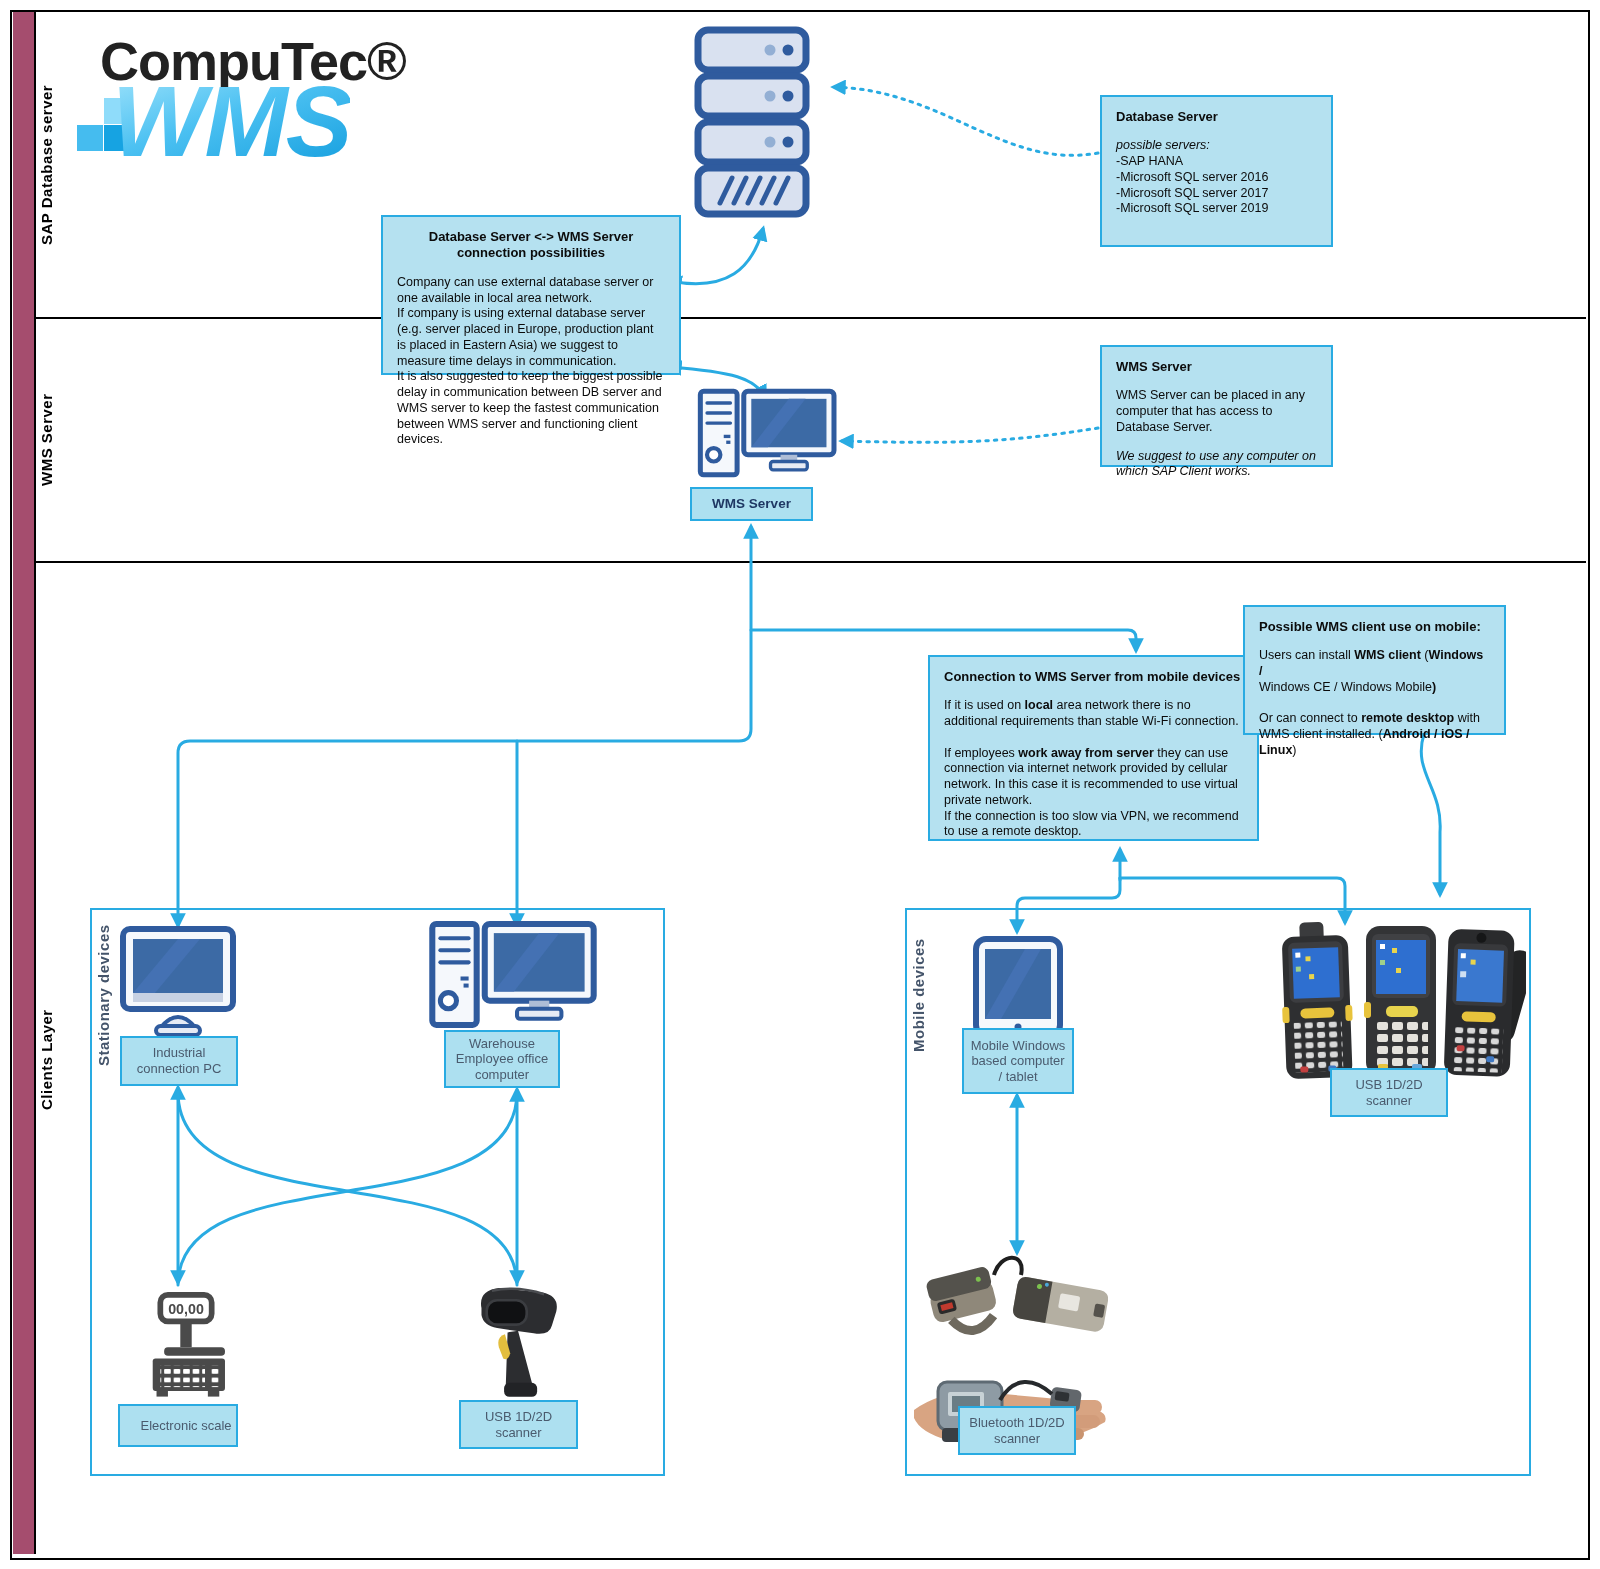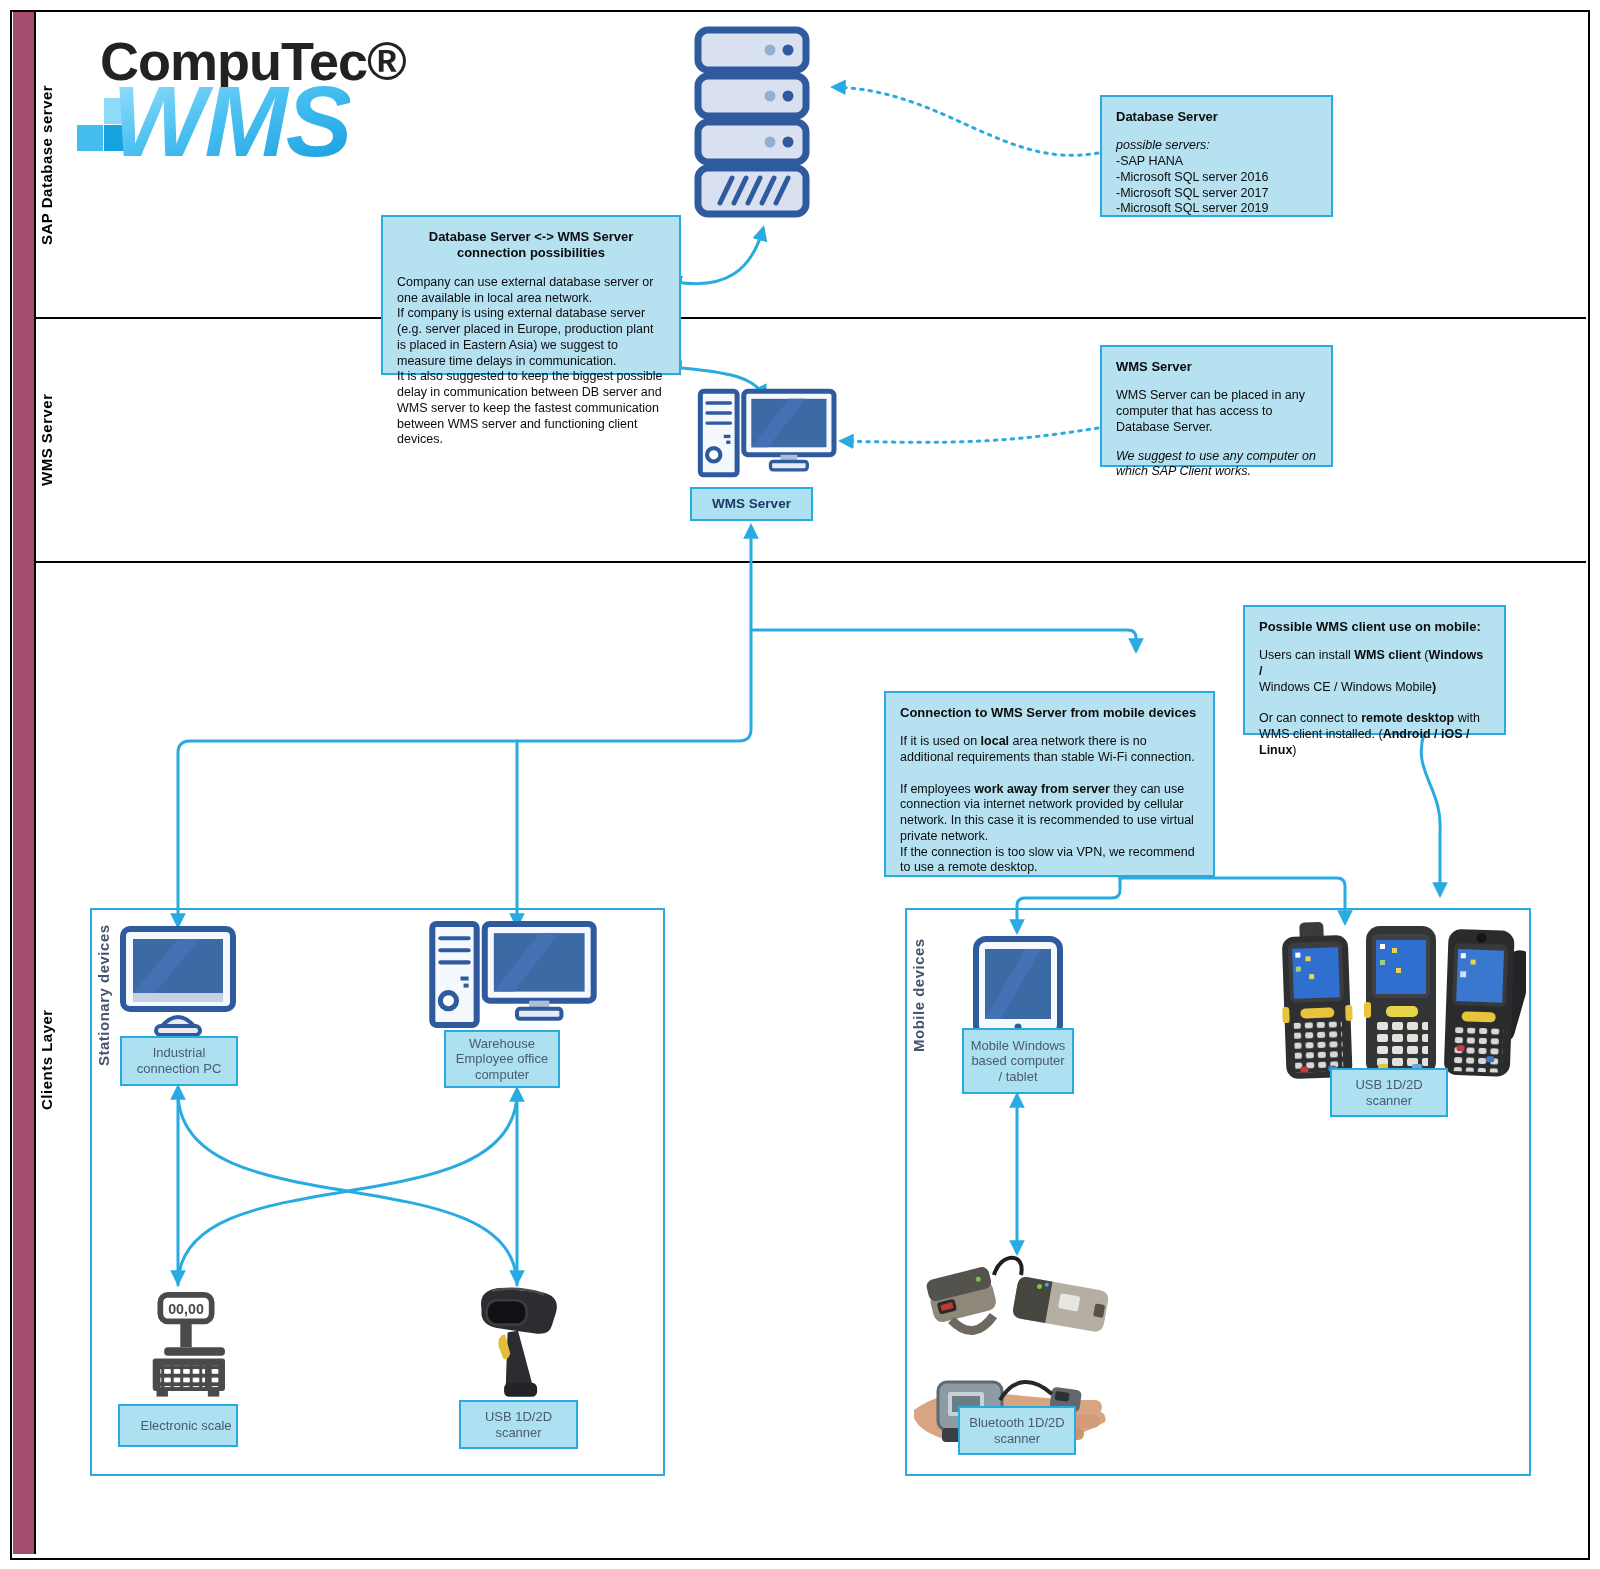--- a/index.html
+++ b/index.html
@@ -111,21 +111,21 @@
     </g>
     <g stroke="#2F5B9E" stroke-width="5" stroke-linecap="round">
       <line x1="27" y1="177" x2="39" y2="152"></line>
         <line x1="41" y1="177" x2="53" y2="152"></line>
       <line x1="55" y1="177" x2="67" y2="152"></line>
         <line x1="69" y1="177" x2="81" y2="152"></line>
       <line x1="83" y1="177" x2="95" y2="152"></line>
     </g>
   </svg>
 
-  <div class="info" style="left:1100px;top:95px;width:233px;height:122px;">
+  <div class="info" style="left:1100px;top:95px;width:233px;height:152px;">
     <div class="title">Database Server</div>
     <div class="intro">possible servers:</div>
     <div>-SAP HANA<br>-Microsoft SQL server 2016<br>-Microsoft SQL server 2017<br>-Microsoft SQL server 2019</div>
   </div>
 
   <div class="info center-title" style="left:381px;top:215px;width:300px;height:160px;">
     <div class="title">Database Server &lt;-&gt; WMS Server connection possibilities</div>
     <div>Company can use external database server or one available in local area network.<br>If company is using external database server (e.g. server placed in Europe, production plant is placed in Eastern Asia) we suggest to measure time delays in communication.<br>It is also suggested to keep the biggest possible delay in communication between DB server and WMS server to keep the fastest communication between WMS server and functioning client devices.</div>
   </div>
 
@@ -147,21 +147,21 @@
   </svg>
 
   <div class="lbl lbl-strong" style="left:690px;top:487px;width:123px;height:34px;">WMS Server</div>
 
   <div class="info" style="left:1100px;top:345px;width:233px;height:122px;">
     <div class="title">WMS Server</div>
     <div>WMS Server can be placed in any computer that has access to Database Server.</div>
     <div class="note">We suggest to use any computer on which SAP Client works.</div>
   </div>
 
-  <div class="info" style="left:884px;top:655px;width:331px;height:186px;margin-top:36px;">
+  <div class="info" style="left:928px;top:655px;width:331px;height:186px;">
     <div class="title">Connection to WMS Server from mobile devices</div>
     <div>If it is used on <b>local</b> area network there is no additional requirements than stable Wi-Fi connection.<br><br>If employees <b>work away from server</b> they can use connection via internet network provided by cellular network. In this case it is recommended to use virtual private network.<br>If the connection is too slow via VPN, we recommend to use a remote desktop.</div>
   </div>
 
   <div class="info" style="left:1243px;top:605px;width:263px;height:130px;">
     <div class="title">Possible WMS client use on mobile:</div>
     <div>Users can install <b>WMS client</b> (<b>Windows /</b><br> Windows CE / Windows Mobile<b>)</b><br><br>Or can connect to <b>remote desktop</b> with WMS client installed. (<b>Android / iOS / Linux</b>)</div>
   </div>
 
   <div class="group" style="left:90px;top:908px;width:575px;height:568px;"></div>

